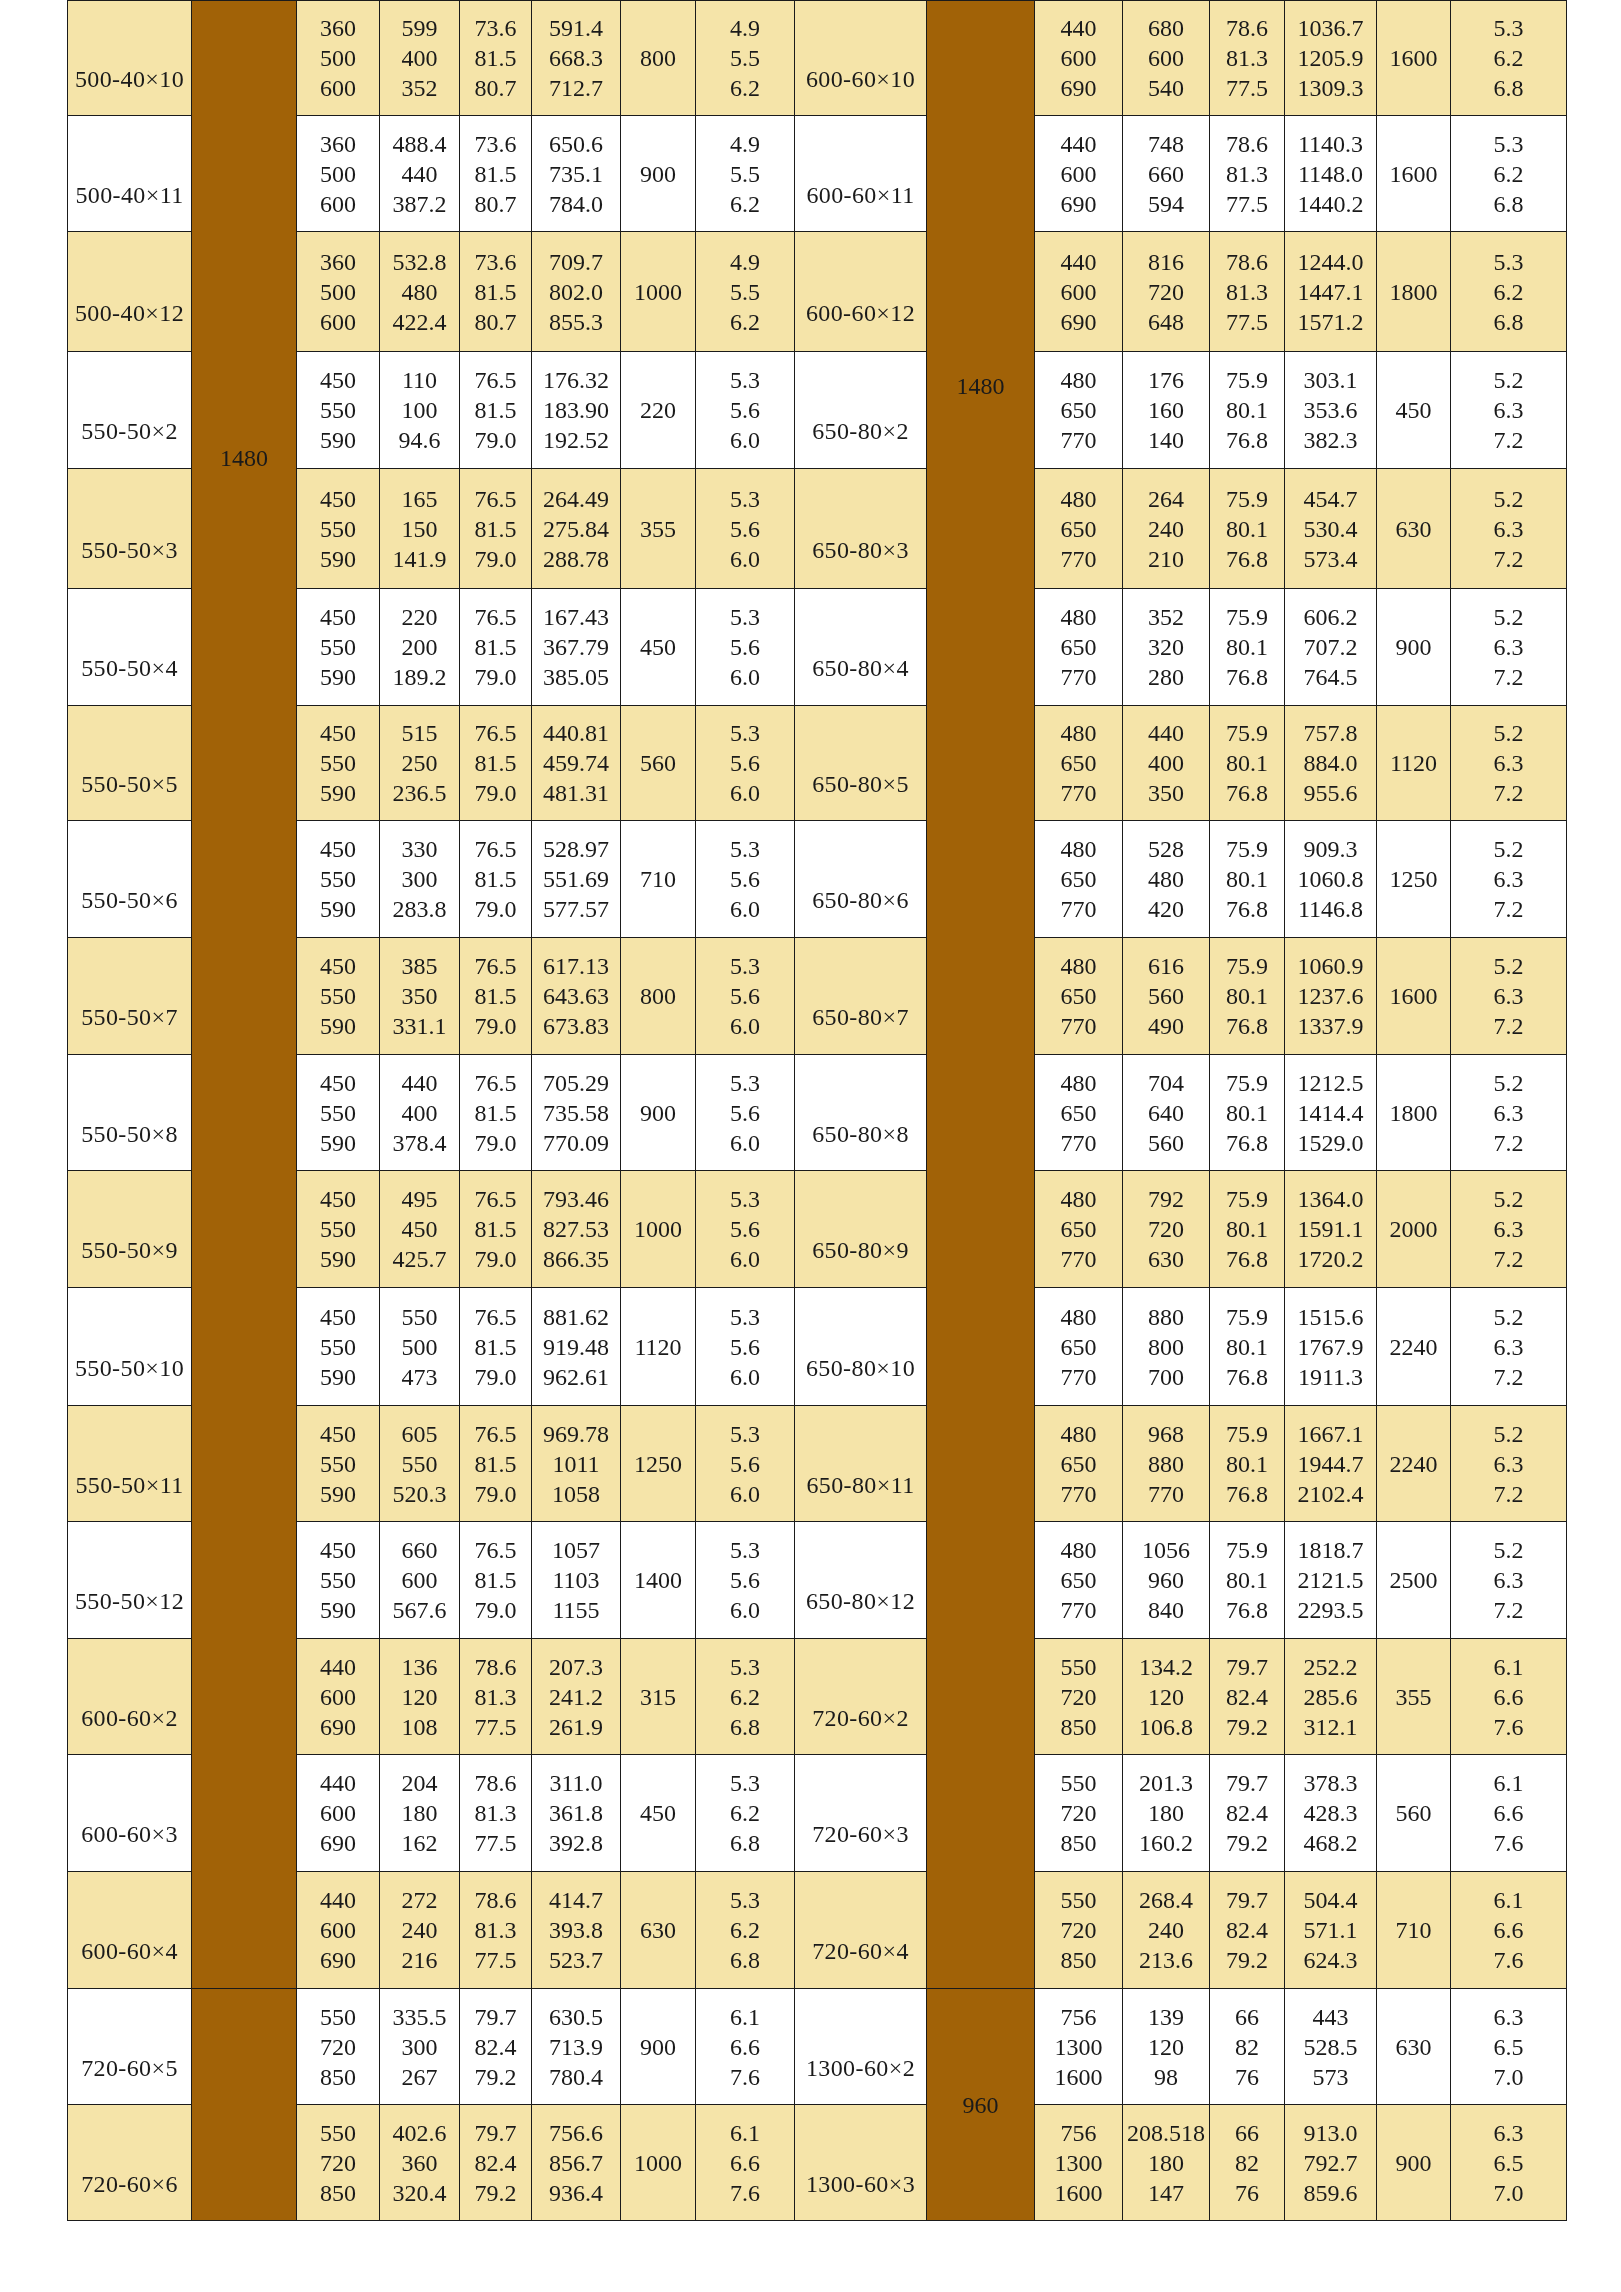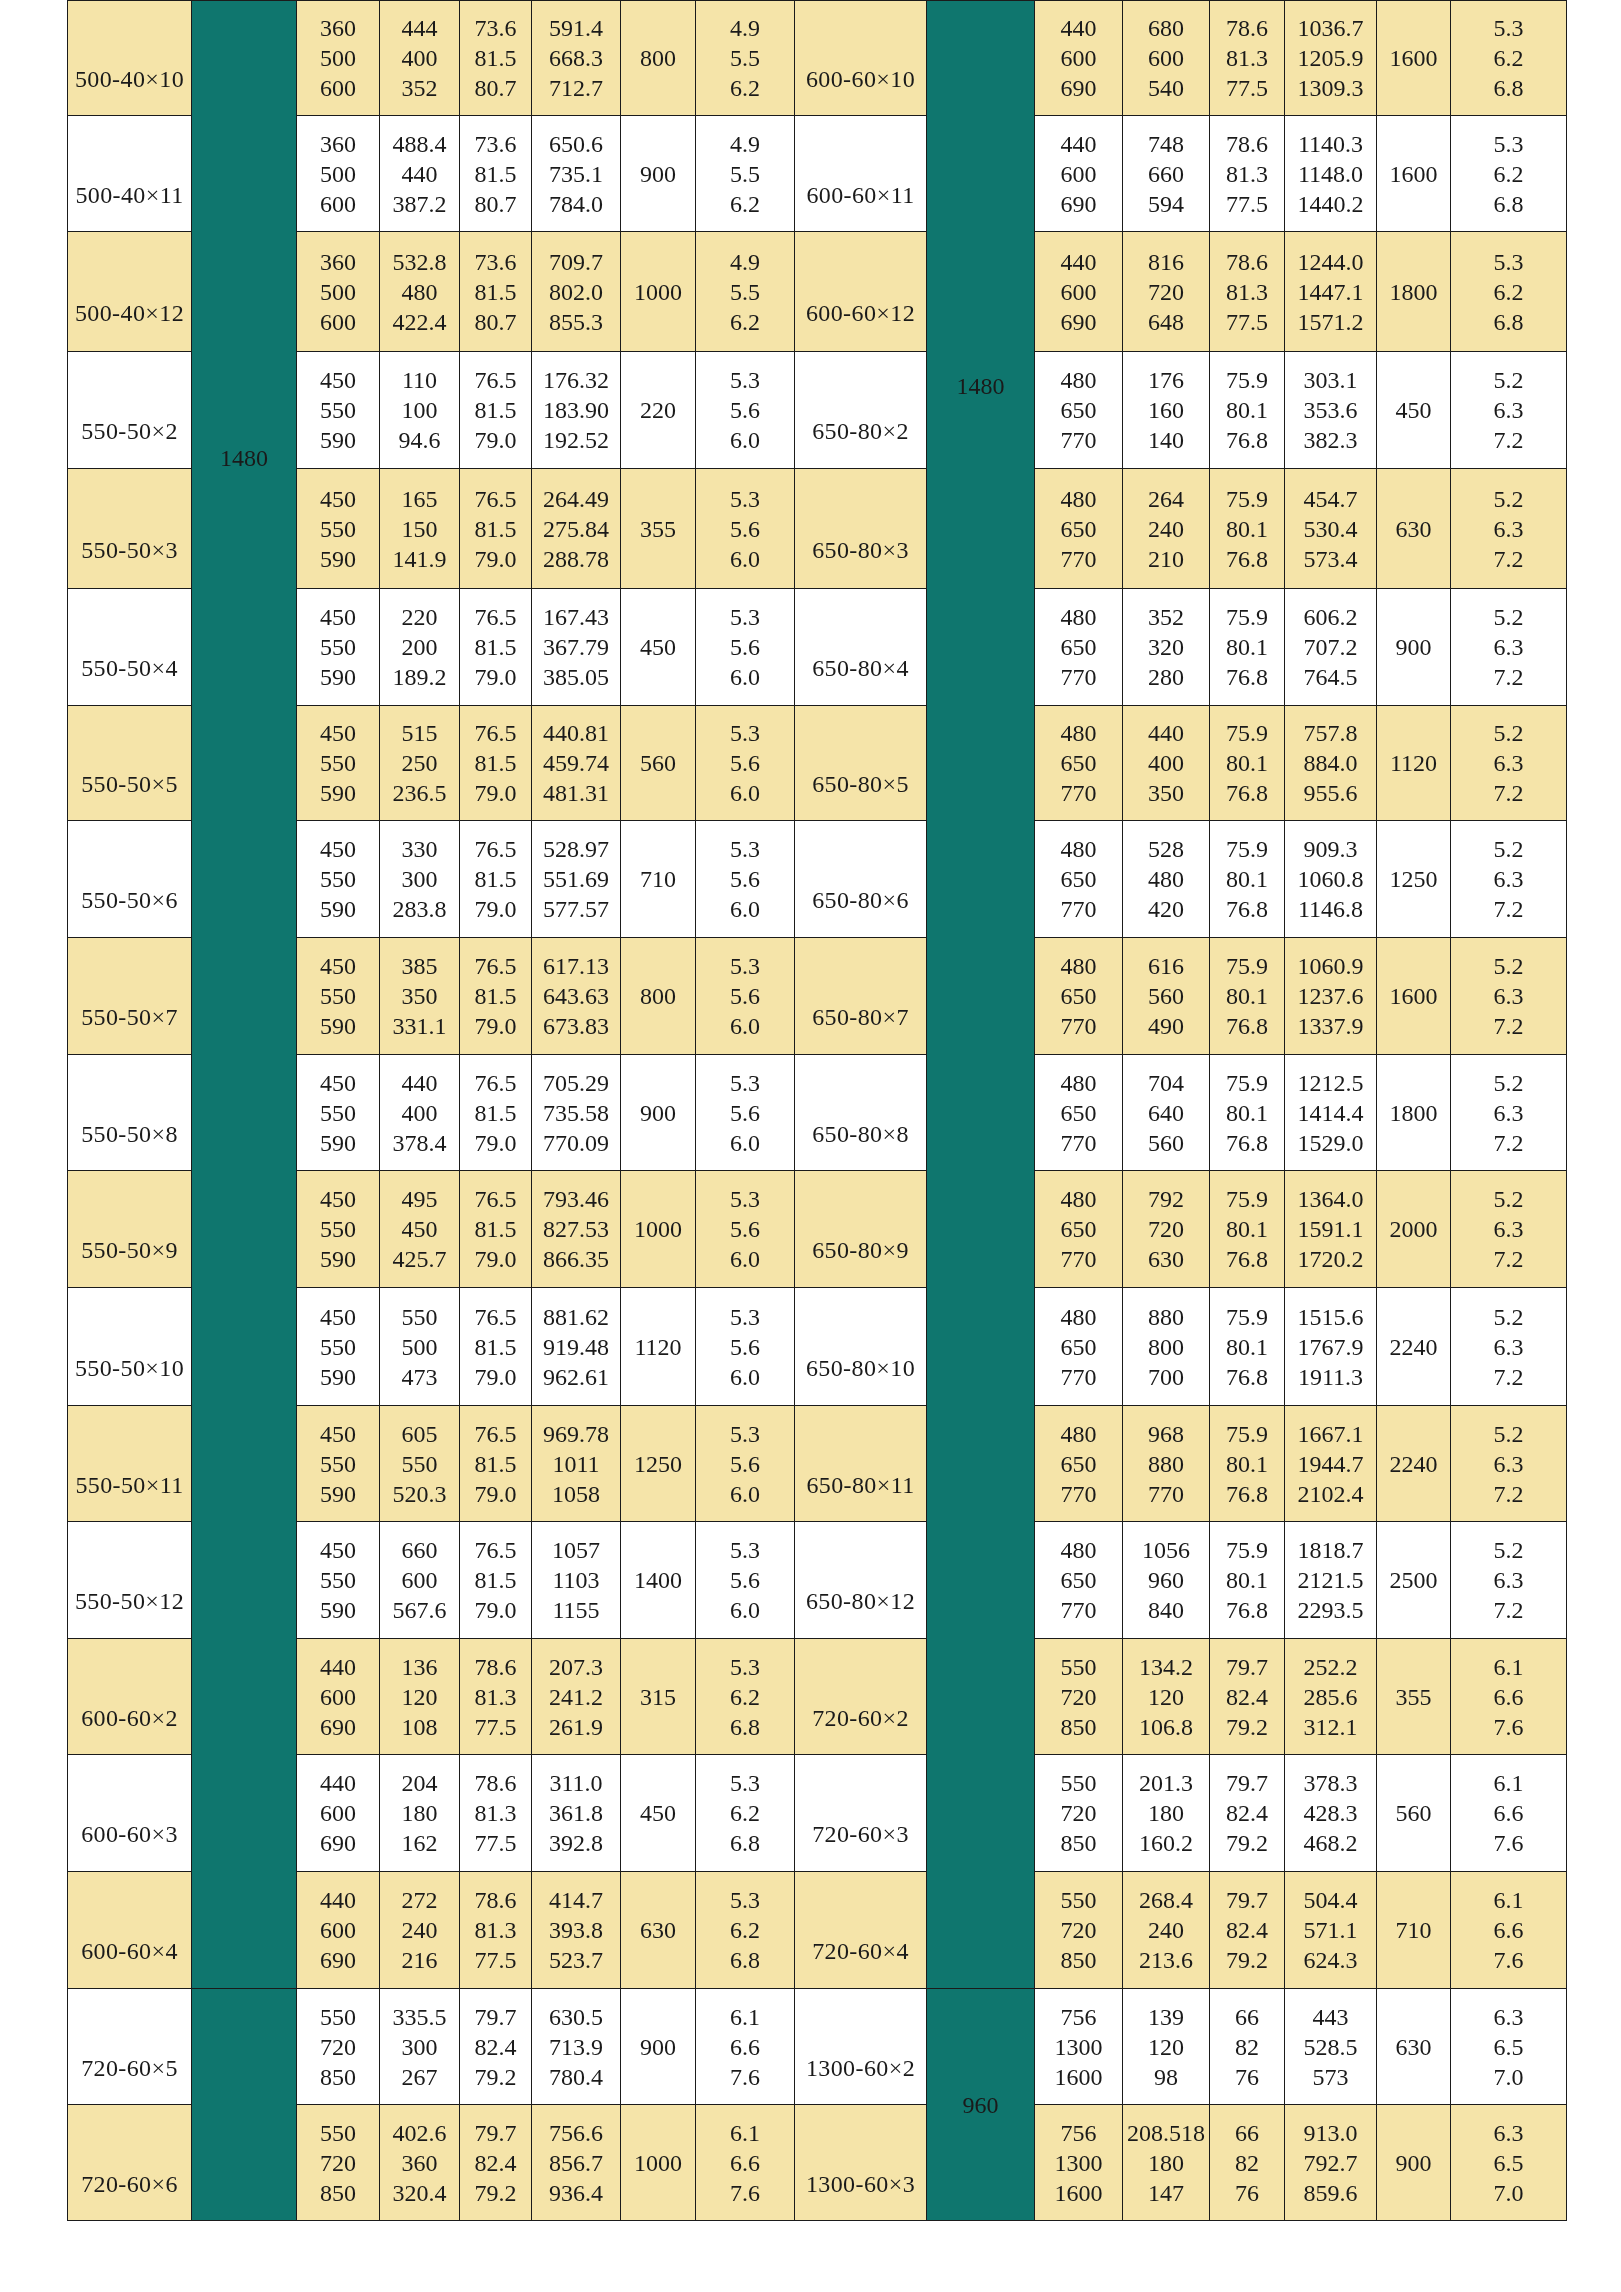--- a/index.html
+++ b/index.html
@@ -18,21 +18,21 @@
   }
   td{
     border:1.8px solid var(--border,#1b1b1b);
     text-align:center;vertical-align:middle;
     padding:0;
     font-size:24px;line-height:30px;
     background:#ffffff;
     overflow:hidden;
   }
   tr.shaded td{background:var(--shade,#f5e4a9);}
-  td.speed, tr.shaded td.speed{background:#0f766e;position:relative;}
+  td.speed, tr.shaded td.speed{background:#a16207;position:relative;}
   .speed-label{position:absolute;left:0;width:100%;text-align:center;}
   .offL{top:442px;}
   .offR{top:370px;}
   td.model div{letter-spacing:0.4px;margin-top:42px;}
 </style>
 </head>
 <body>
 
 <div class="page">
   <table class="spec">
@@ -61,21 +61,21 @@
           </td>
           <td class="speed" rowspan="17">
             <div class="speed-label offL">1480</div>
           </td>
           <td>
             <div>360</div>
             <div>500</div>
             <div>600</div>
           </td>
           <td>
-            <div>444</div>
+            <div>599</div>
             <div>400</div>
             <div>352</div>
           </td>
           <td>
             <div>73.6</div>
             <div>81.5</div>
             <div>80.7</div>
           </td>
           <td>
             <div>591.4</div>

